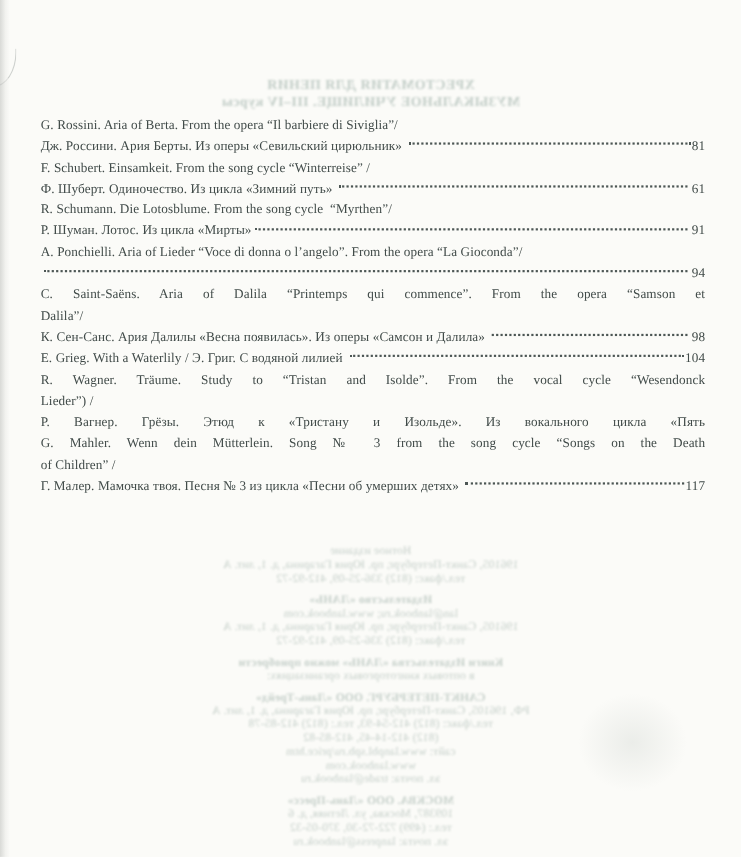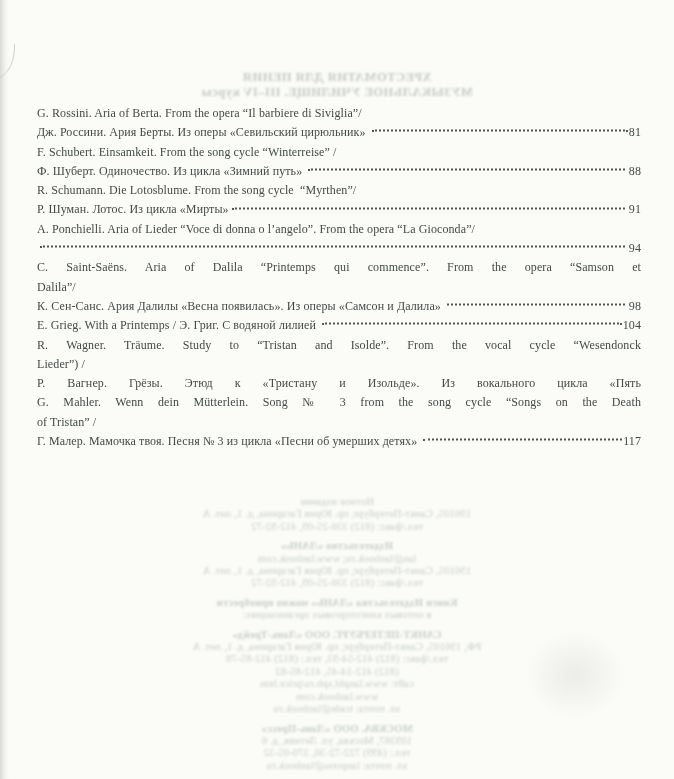--- a/index.html
+++ b/index.html
@@ -85,50 +85,50 @@
       <div class="toc-line nopage"><span class="t">G. Rossini. Aria of Berta. From the opera “Il barbiere di Siviglia”/</span></div>
       <div class="toc-line haspage">
         <span class="t">Дж. Россини. Ария Берты. Из оперы «Севильский цирюльник» </span>
         <span class="leader"></span>
         <span class="pg">81</span>
       </div>
       <div class="toc-line nopage"><span class="t">F. Schubert. Einsamkeit. From the song cycle “Winterreise” /</span></div>
       <div class="toc-line haspage">
         <span class="t">Ф. Шуберт. Одиночество. Из цикла «Зимний путь» </span>
         <span class="leader"></span>
-        <span class="pg"> 88</span>
+        <span class="pg"> 61</span>
       </div>
       <div class="toc-line nopage"><span class="t">R. Schumann. Die Lotosblume. From the song cycle  “Myrthen”/</span></div>
       <div class="toc-line haspage">
         <span class="t">Р. Шуман. Лотос. Из цикла «Мирты»</span>
         <span class="leader"></span>
         <span class="pg"> 91</span>
       </div>
       <div class="toc-line nopage"><span class="t">A. Ponchielli. Aria of Lieder “Voce di donna o l’angelo”. From the opera “La Gioconda”/</span></div>
       <div class="toc-line haspage">
         <span class="leader"></span>
         <span class="pg"> 94</span>
       </div>
       <div class="toc-line justify"><span class="t">C. Saint-Saëns. Aria of Dalila “Printemps qui commence”. From the opera “Samson et</span></div>
       <div class="toc-line nopage"><span class="t">Dalila”/</span></div>
       <div class="toc-line haspage">
         <span class="t">К. Сен-Санс. Ария Далилы «Весна появилась». Из оперы «Самсон и Далила» </span>
         <span class="leader"></span>
         <span class="pg"> 98</span>
       </div>
       <div class="toc-line haspage">
-        <span class="t">E. Grieg. With a Printemps / Э. Григ. С водяной лилией </span>
+        <span class="t">E. Grieg. With a Waterlily / Э. Григ. С водяной лилией </span>
         <span class="leader"></span>
         <span class="pg">104</span>
       </div>
       <div class="toc-line justify"><span class="t">R. Wagner. Träume. Study to “Tristan and Isolde”. From the vocal cycle “Wesendonck</span></div>
       <div class="toc-line nopage"><span class="t">Lieder”) /</span></div>
       <div class="toc-line justify"><span class="t">Р. Вагнер. Грёзы. Этюд к «Тристану и Изольде». Из вокального цикла «Пять</span></div>
       <div class="toc-line justify"><span class="t">G. Mahler. Wenn dein Mütterlein. Song № 3 from the song cycle “Songs on the Death</span></div>
-      <div class="toc-line nopage"><span class="t">of Tristan” /</span></div>
+      <div class="toc-line nopage"><span class="t">of Children” /</span></div>
       <div class="toc-line haspage">
         <span class="t">Г. Малер. Мамочка твоя. Песня № 3 из цикла «Песни об умерших детях» </span>
         <span class="leader"></span>
         <span class="pg">117</span>
       </div>
     </div>
 
   <div class="ghost ghost-bottom" id="ghost-bottom">
       <div class="">Нотное издание</div>
       <div class="">196105, Санкт-Петербург, пр. Юрия Гагарина, д. 1, лит. А</div>

